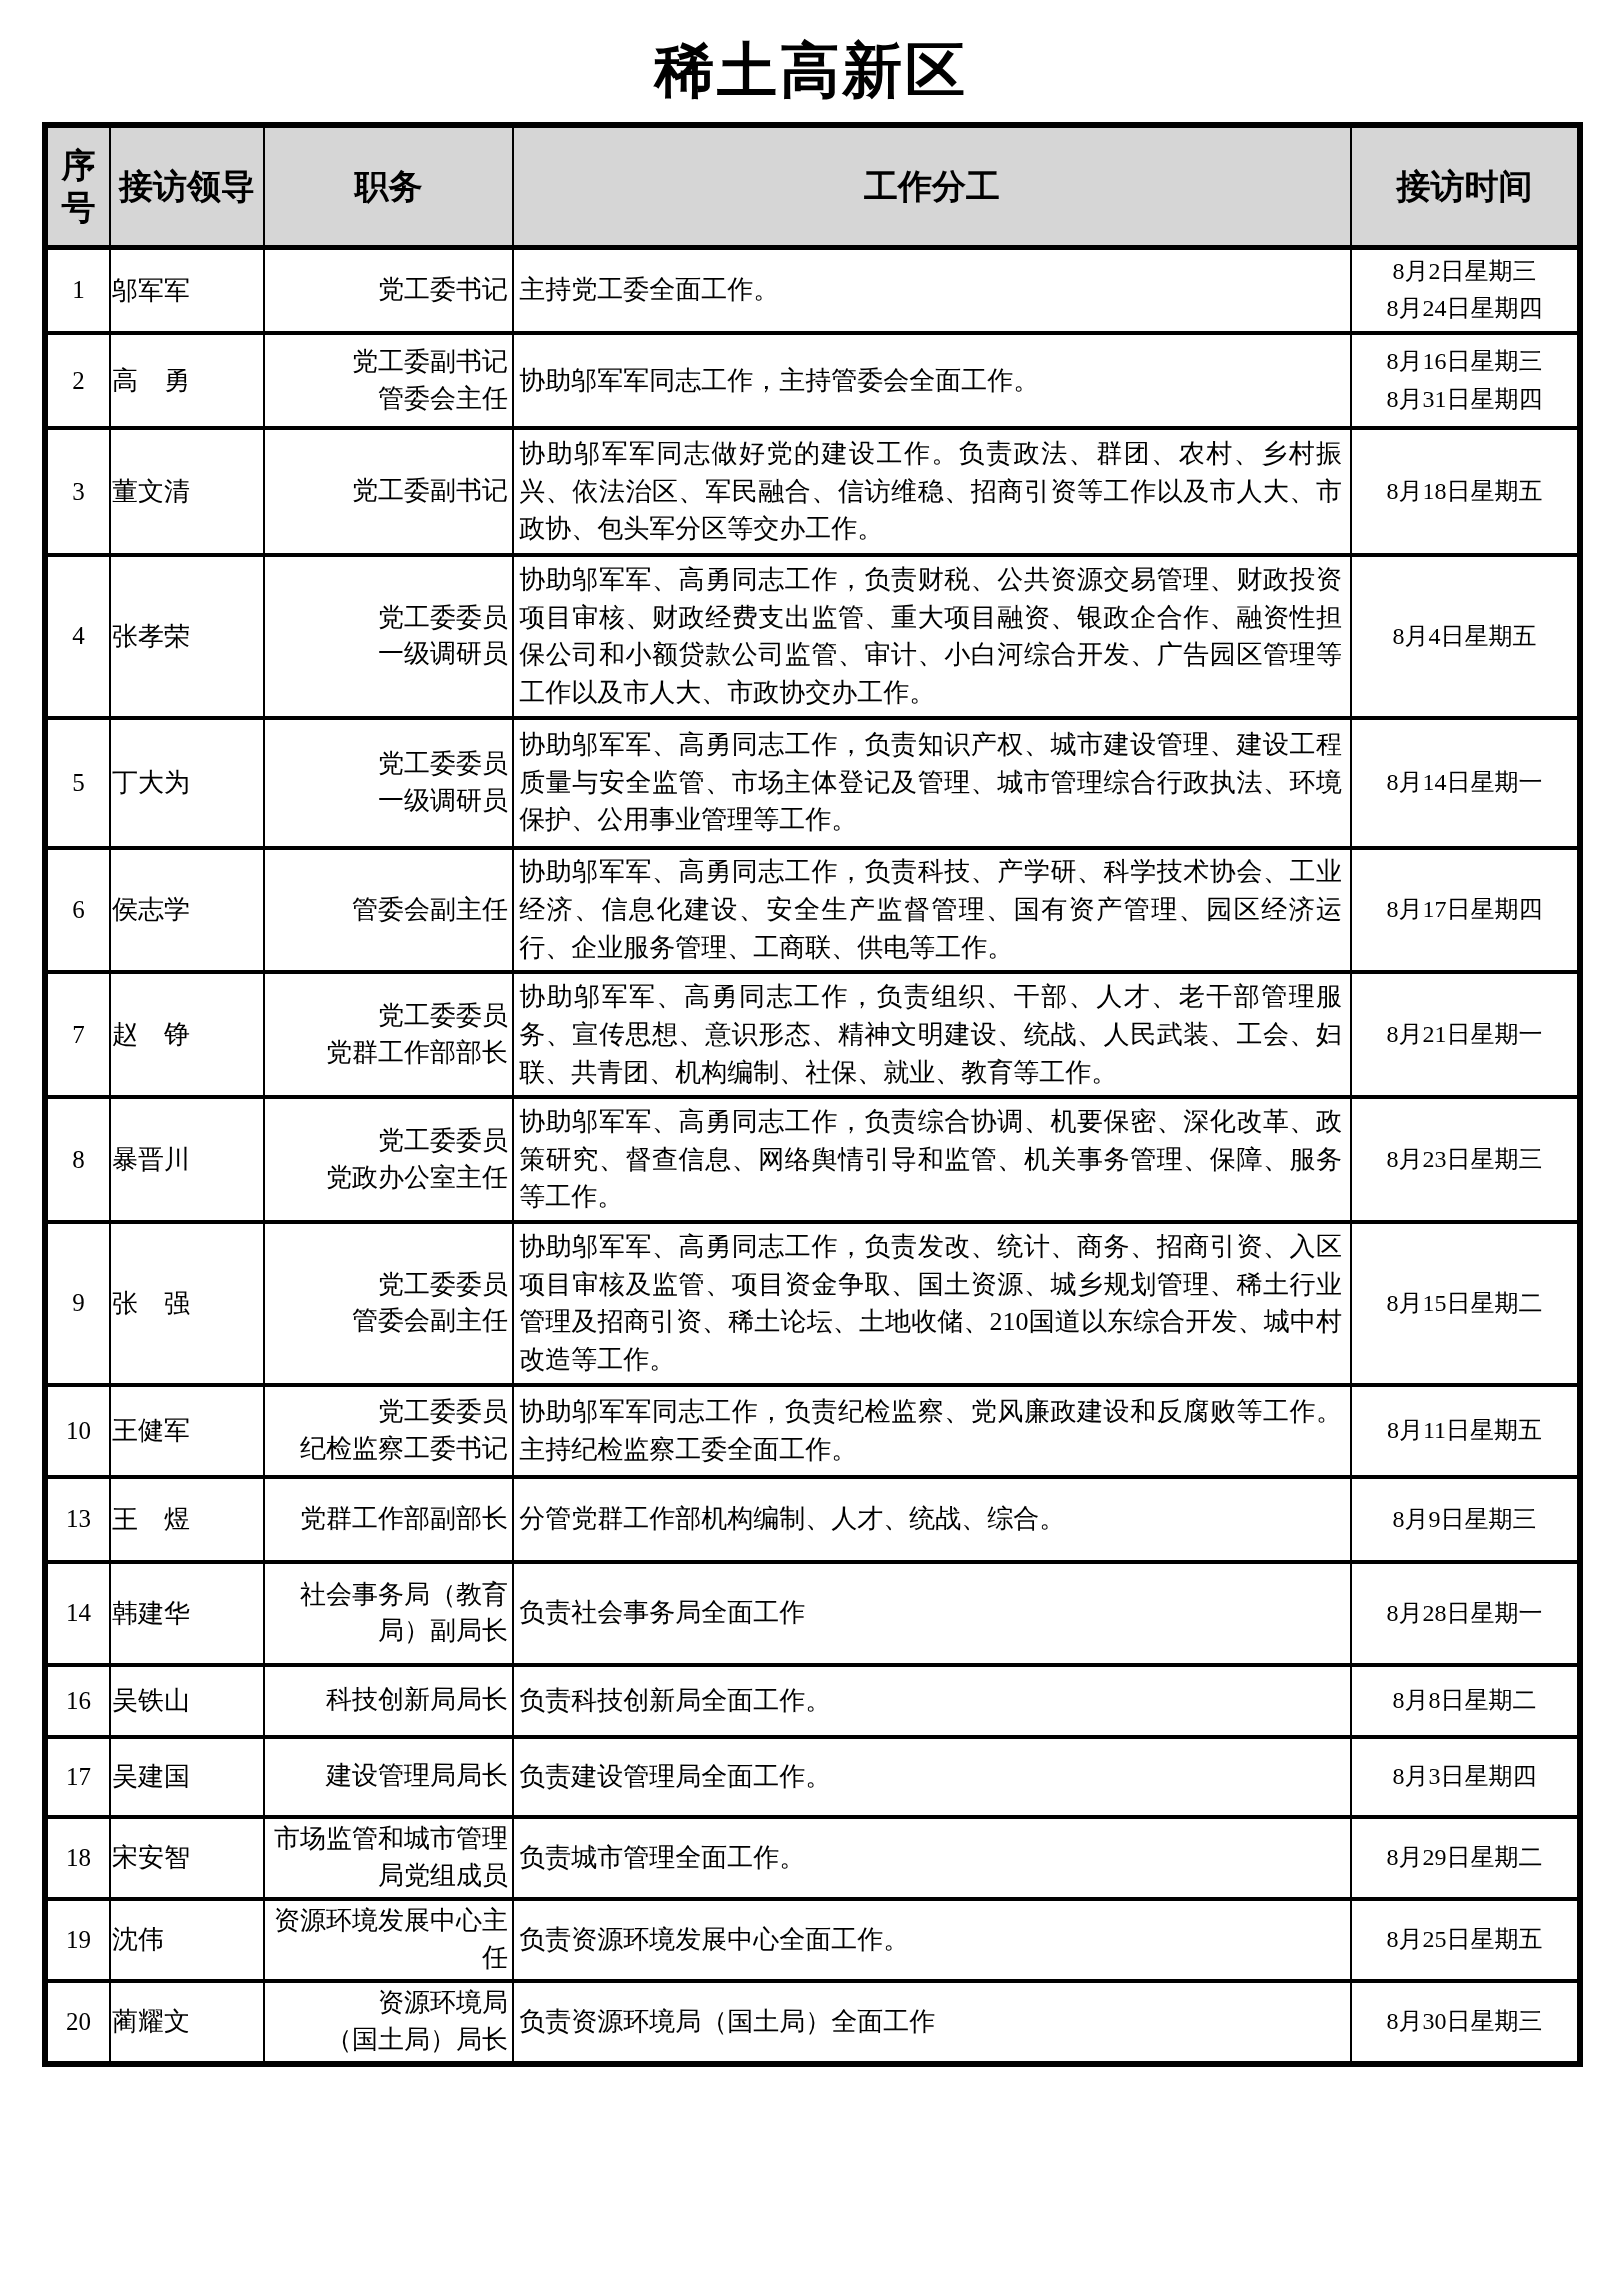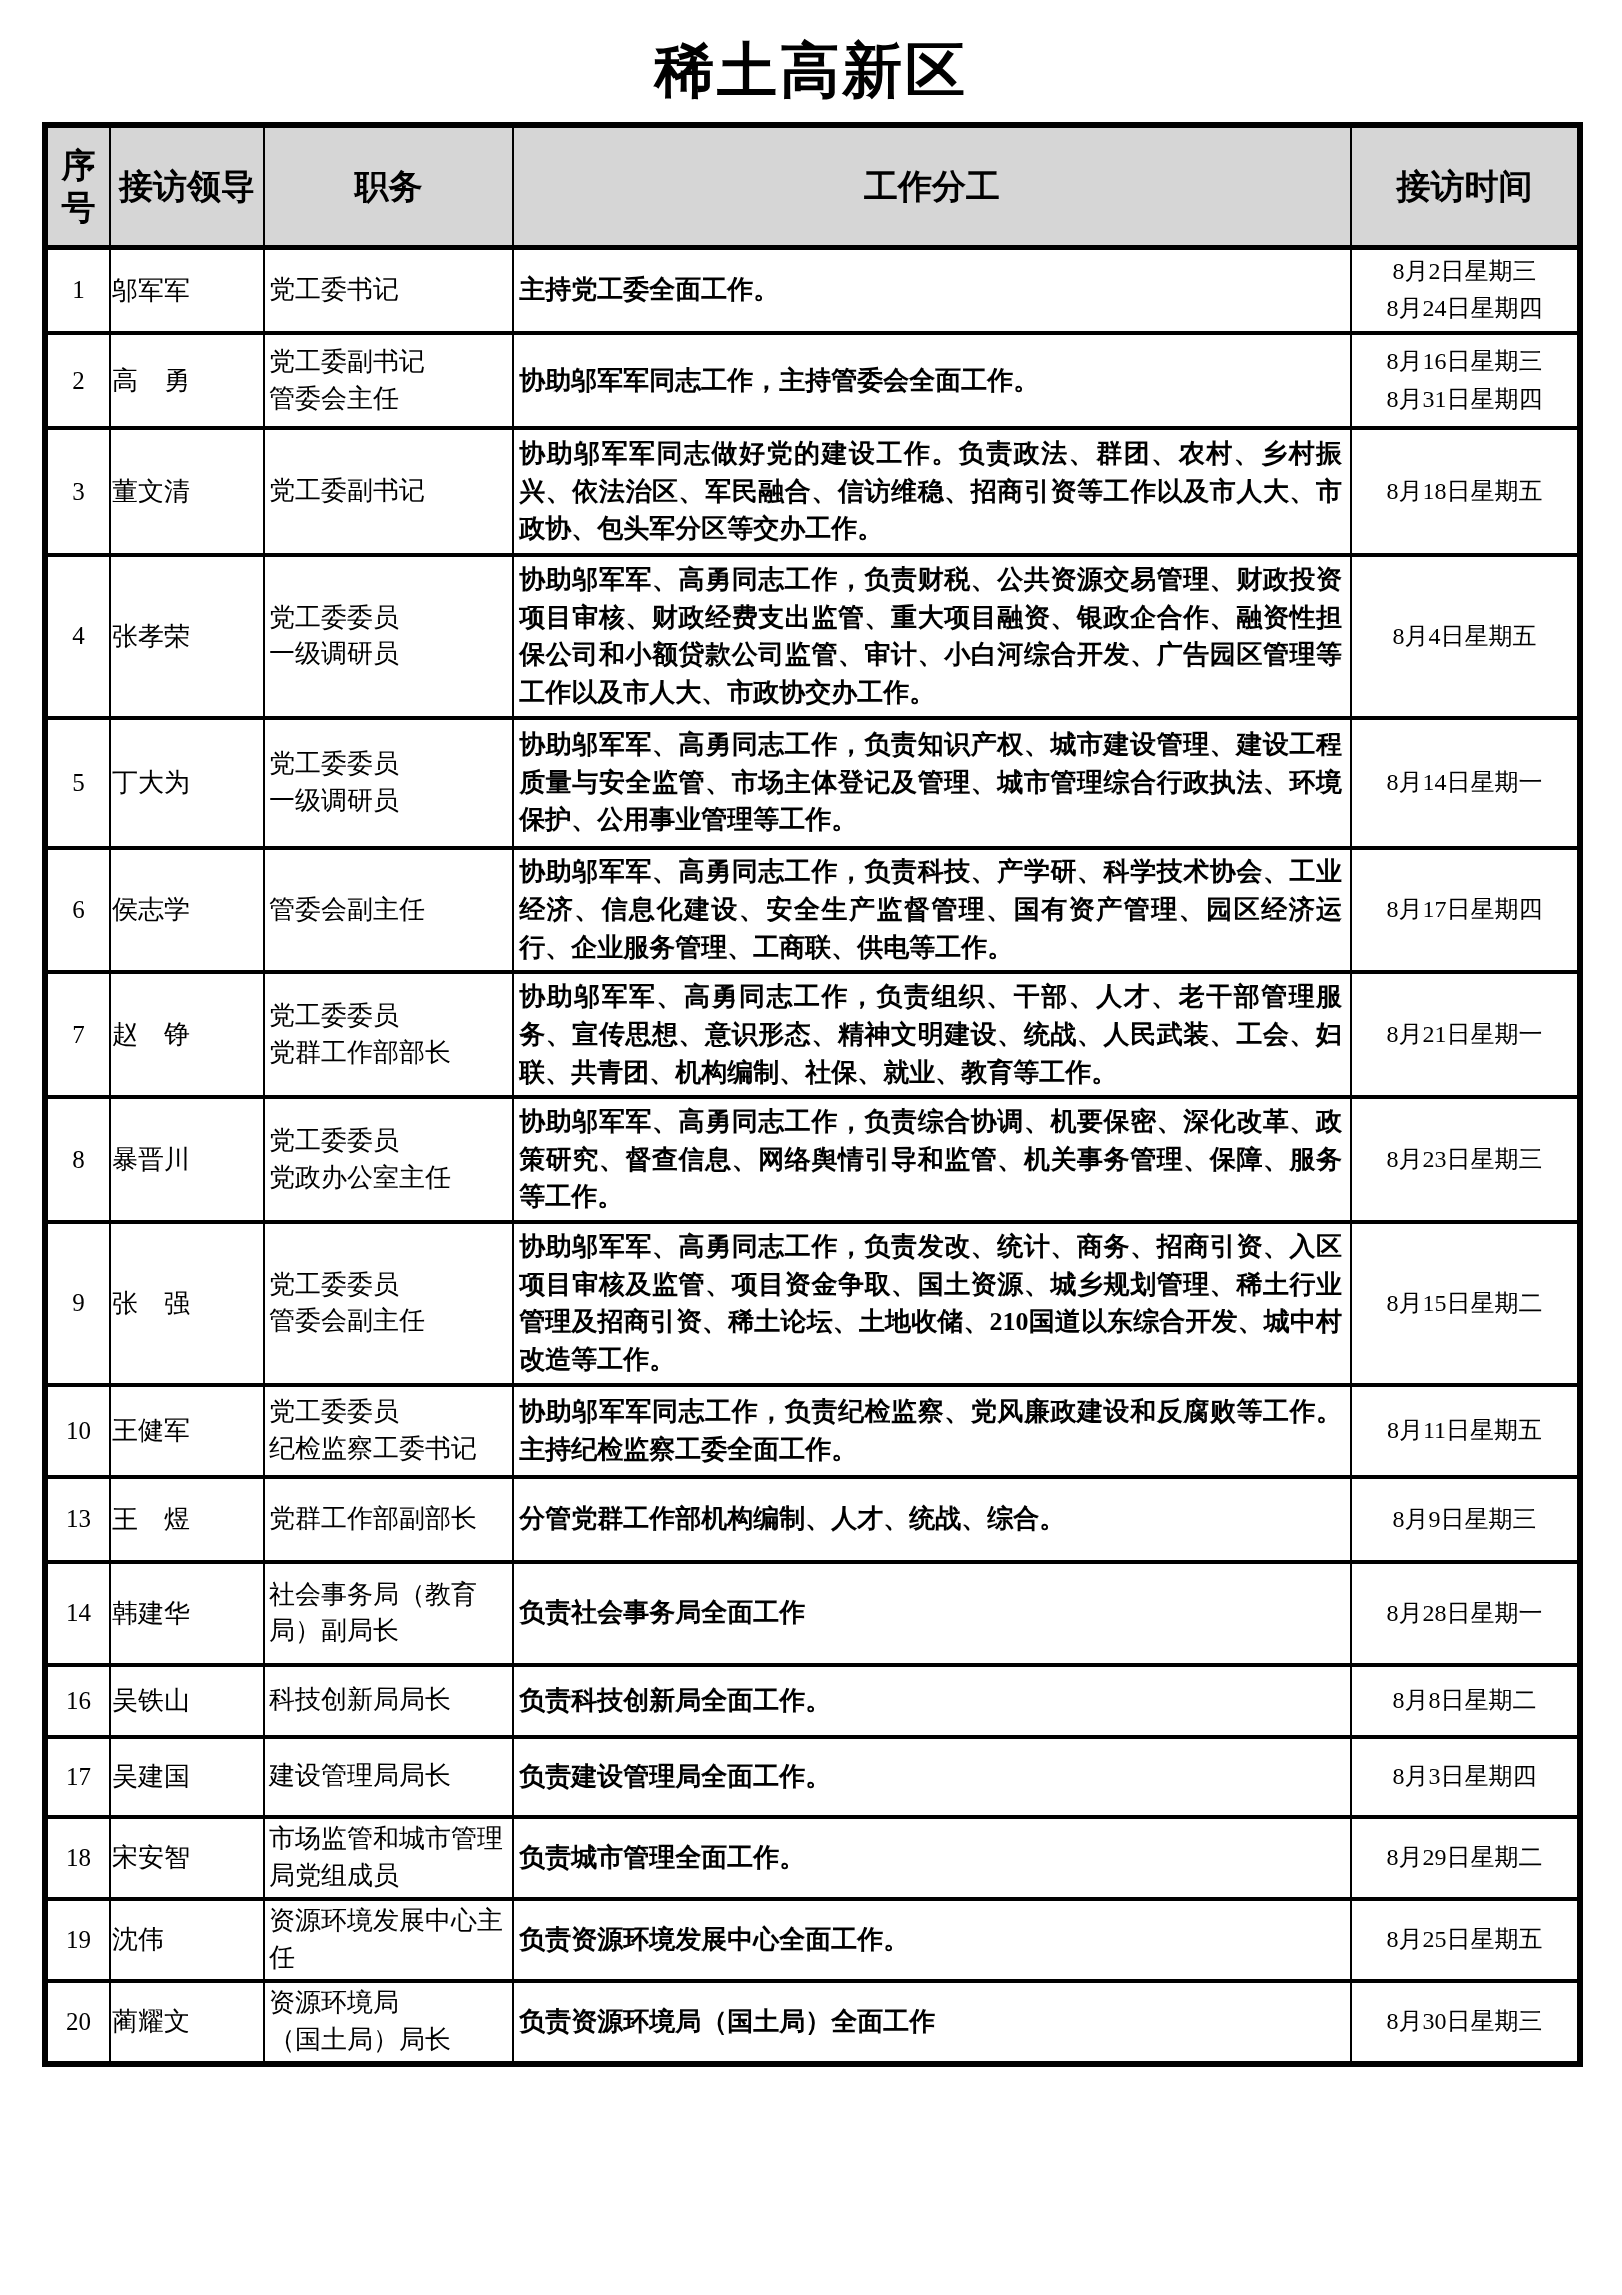--- a/index.html
+++ b/index.html
@@ -33,26 +33,26 @@
     font-family:"Liberation Sans","DejaVu Sans",sans-serif;
     font-weight:bold; font-size:34px; line-height:1.25;
     text-align:center;
     border-bottom:5.9px solid #000;
   }
   th.h-index { white-space:pre-line; }
   td { font-size:26px; }
   td.c-index  { text-align:center; font-size:25px; }
   td.c-leader { text-align:left; }
   td.c-position {
-    text-align:left; white-space:pre-line;
+    text-align:right; white-space:pre-line;
     line-height:1.4; padding:2.6px 3.9px;
   }
   td.c-division {
     text-align:justify; text-justify:inter-ideograph;
-    line-height:1.45; padding:3.9px 7.9px 3.9px 5.2px;font-weight:bold;
+    line-height:1.45; padding:3.9px 7.9px 3.9px 5.2px;
   }
   td.c-time {
     text-align:center; white-space:pre-line;
     font-size:24px; line-height:1.55; padding:2.6px 5.2px;
   }
 </style>
 </head>
 <body>
 
 <div class="page-title">稀土高新区</div>

